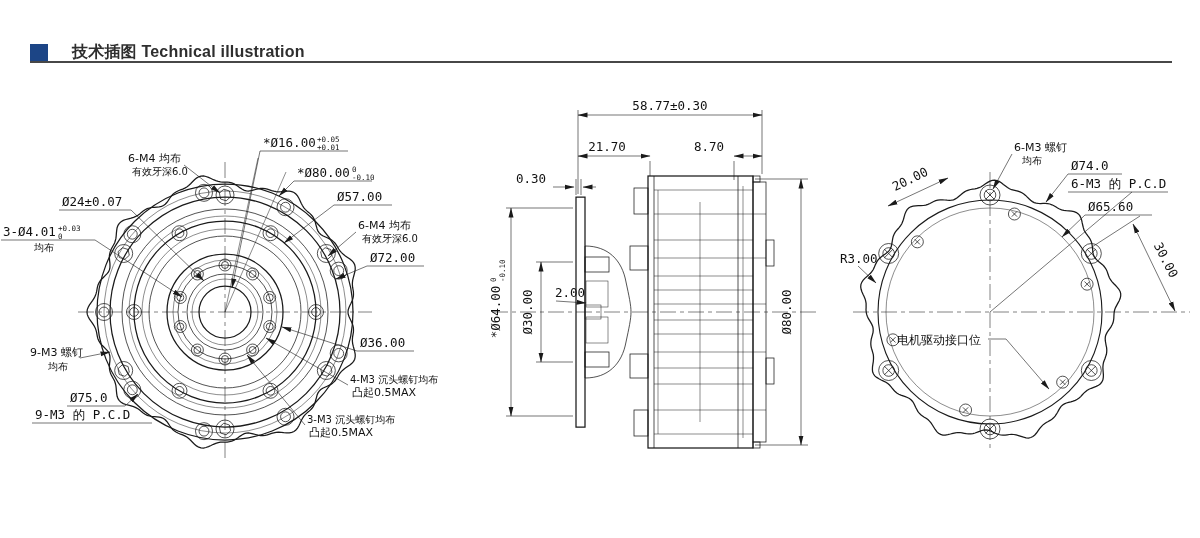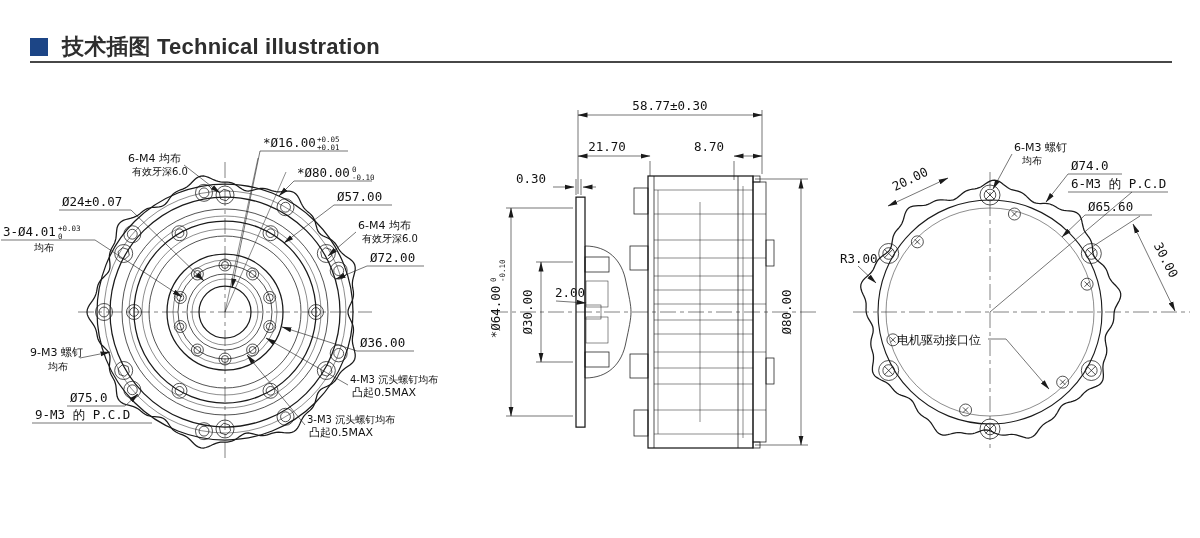--- a/index.html
+++ b/index.html
@@ -1,19 +1,19 @@
 <!DOCTYPE html>
 <html><head>
 <meta charset="utf-8">
 <style>
   html,body{margin:0;padding:0;background:#fff;}
   .page{position:relative;width:1200px;height:538px;background:#fff;overflow:hidden;
         font-family:"Liberation Sans",sans-serif;}
   .hdr{position:absolute;left:30px;top:28px;display:flex;align-items:center;gap:10px;}
-  .hdr h1{margin:4px;font-size:22px;font-weight:bold;color:#2e2e2e;letter-spacing:.2px;}
+  .hdr h1{margin:14px;font-size:16px;font-weight:bold;color:#2e2e2e;letter-spacing:.2px;}
   .divider{position:absolute;left:30px;top:61px;width:1142px;height:0;border-top:2px solid #474747;}
   svg.draw{position:absolute;left:0;top:0;}
   .ln{stroke:#1a1a1a;fill:none;stroke-width:.75;}
   .s1{stroke-width:1.25;}
   .thin{stroke-width:.5;}
   .cl{stroke:#1a1a1a;fill:none;stroke-width:.55;stroke-dasharray:16 4 4 4;}
   .ld{stroke:#1a1a1a;fill:none;stroke-width:.6;}
   text{fill:#111;}
   .dim{font-family:"DejaVu Sans Mono",monospace;font-size:12.5px;}
   .dimc{text-anchor:middle;}

